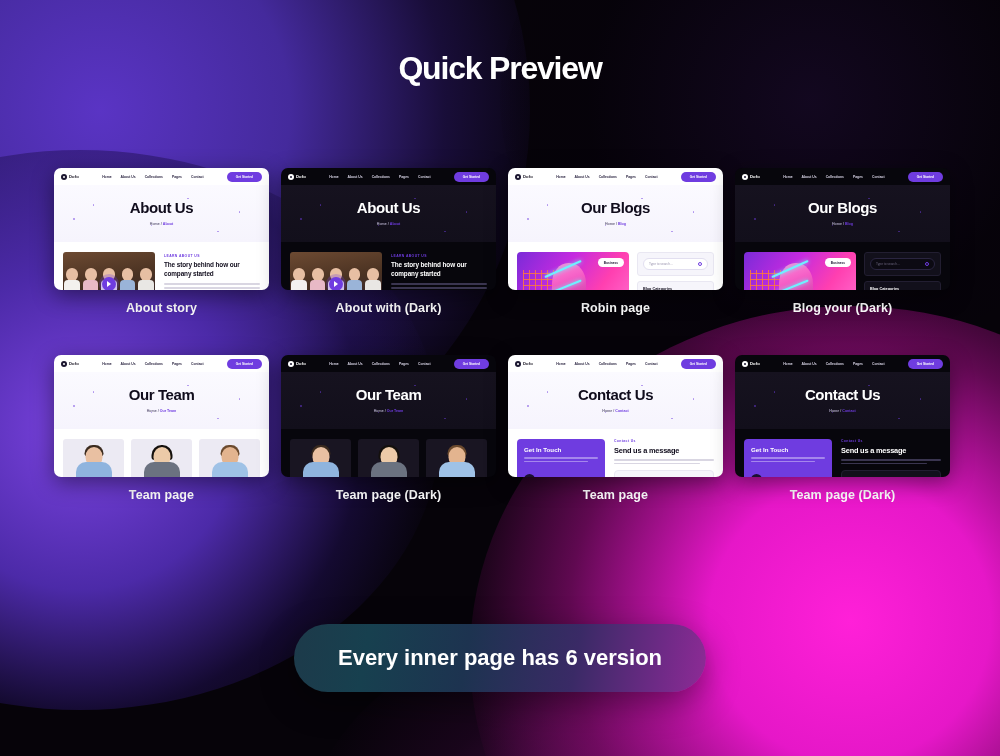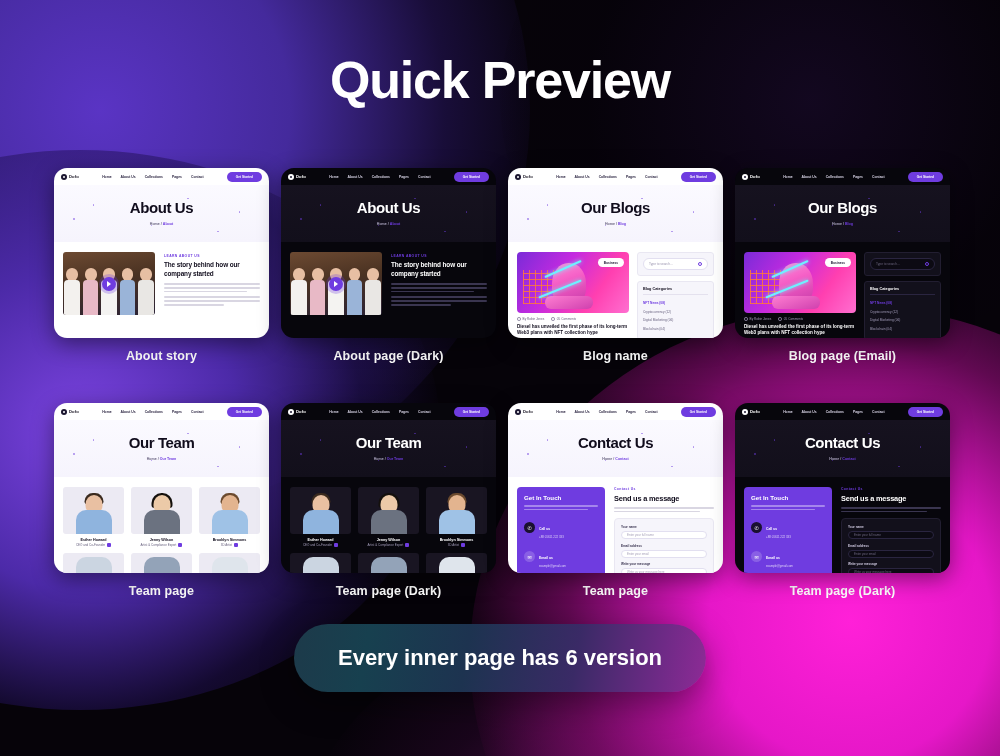--- a/index.html
+++ b/index.html
@@ -34,32 +34,32 @@
     right: -120px; top: -160px; width: 620px; height: 520px;
     background: radial-gradient(circle at 50% 50%, rgba(20,8,34,0.9) 0%, rgba(6,2,10,0.6) 55%, rgba(0,0,0,0) 80%);
   }
 
   #page { position: absolute; inset: 0; }
 
   
   #page-title {
     position: absolute; top: 50px; left: 0; width: 1000px;
     text-align: center; color: #ffffff;
-    font-size: 52px; font-weight: 700; letter-spacing: -1.2px;
+    font-size: 32px; font-weight: 700; letter-spacing: -1.2px;
   }
 
   
   .card-grid { position: absolute; left: 54px; top: 168px; width: 894px; }
   .grid-row { display: flex; gap: 12px; }
   .grid-row + .grid-row { margin-top: 40px; }
   .card-cell { width: 215px; }
 
   .mock {
-    width: 215px; height: 170px;
-    border-radius: 13px;
+    width: 215px; height: 122px;
+    border-radius: 7px;
     overflow: hidden;
     position: relative;
     box-shadow: 0 6px 22px rgba(0,0,0,0.45);
   }
   .mock.light { background: #ffffff; }
   .mock.dark  { background: #07060c; }
 
   .caption {
     margin-top: 11px; text-align: center;
     color: #ffffff; font-size: 12.5px; font-weight: 700;
@@ -457,21 +457,21 @@
                     <div class="ln"></div>
                     <div class="ln m"></div>
                   <div class="ln" style="margin-top:4px"></div>
                     <div class="ln"></div>
                     <div class="ln s"></div>
                 </div>
               </div>
             </div>
           </div>
         </div>
-        <div class="caption">About page (Dark)</div>
+        <div class="caption">About with (Dark)</div>
       </div>
 
       <div class="card-cell">
         <div class="mock light">
           <div class="mk-nav">
             <div class="mk-logo">
               <span class="mk-logo-mark"></span>
               <span class="mk-logo-text">Dofo</span>
             </div>
             <div class="mk-links">
@@ -534,21 +534,21 @@
                   <div class="side-item active">NFT News (08)</div>
                   <div class="side-item">Cryptocurrency (12)</div>
                   <div class="side-item">Digital Marketing (06)</div>
                   <div class="side-item">Blockchain (04)</div>
                 </div>
 
               </div>
             </div>
           </div>
         </div>
-        <div class="caption">Blog name</div>
+        <div class="caption">Robin page</div>
       </div>
 
       <div class="card-cell">
         <div class="mock dark">
           <div class="mk-nav">
             <div class="mk-logo">
               <span class="mk-logo-mark"></span>
               <span class="mk-logo-text">Dofo</span>
             </div>
             <div class="mk-links">
@@ -611,21 +611,21 @@
                   <div class="side-item active">NFT News (08)</div>
                   <div class="side-item">Cryptocurrency (12)</div>
                   <div class="side-item">Digital Marketing (06)</div>
                   <div class="side-item">Blockchain (04)</div>
                 </div>
 
               </div>
             </div>
           </div>
         </div>
-        <div class="caption">Blog page (Email)</div>
+        <div class="caption">Blog your (Dark)</div>
       </div>
     </div>
 
     <div class="grid-row">
 
       <div class="card-cell">
         <div class="mock light">
           <div class="mk-nav">
             <div class="mk-logo">
               <span class="mk-logo-mark"></span>

